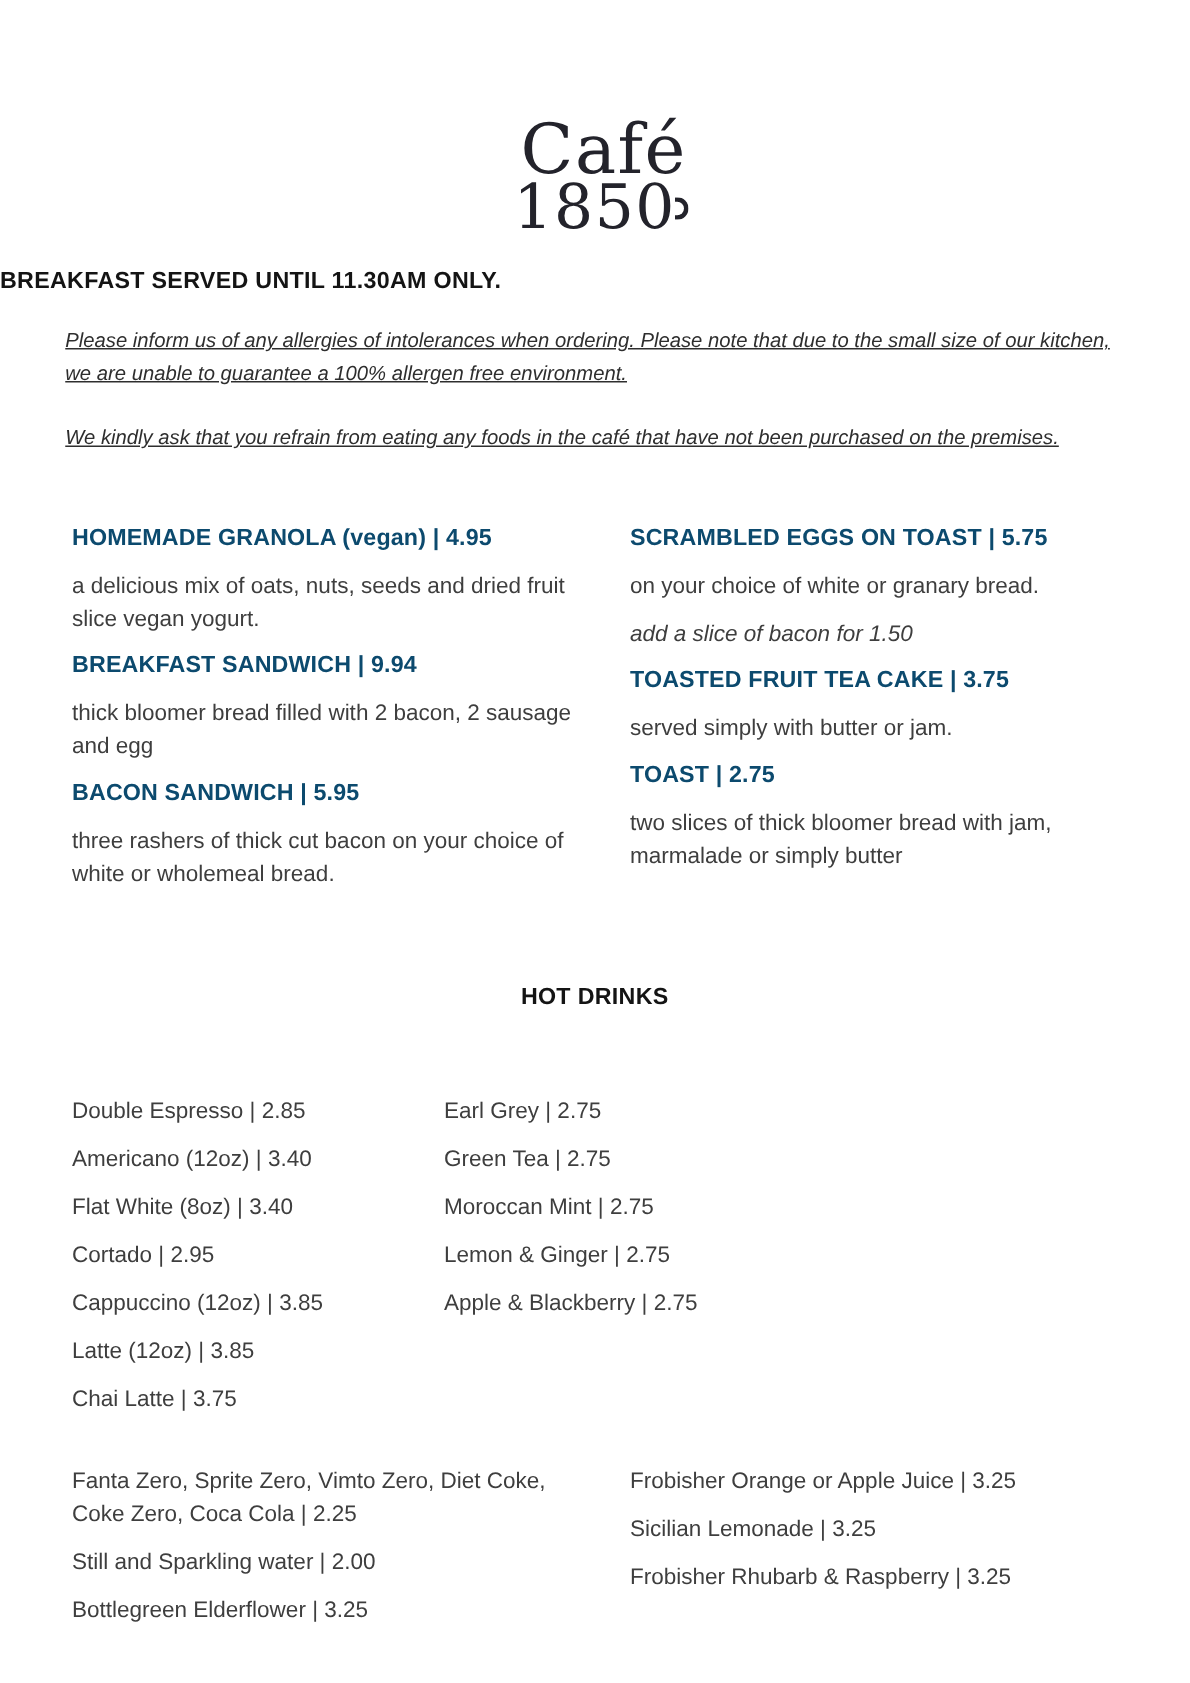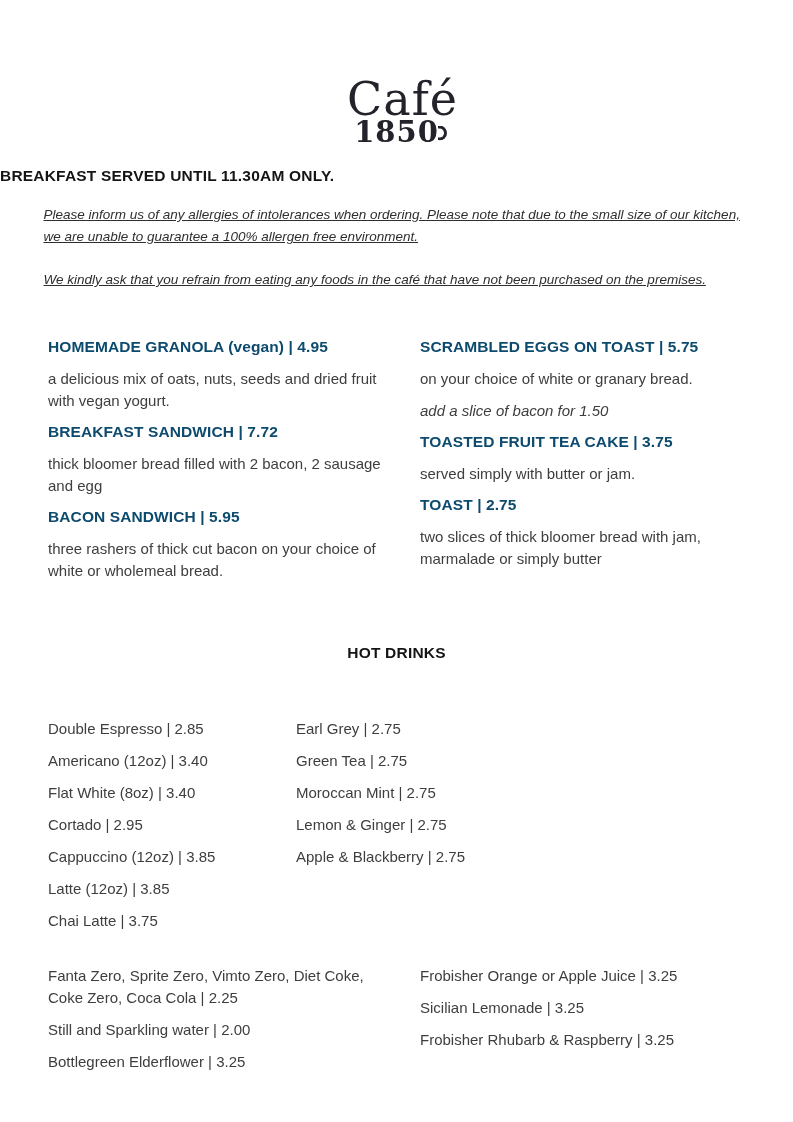--- a/index.html
+++ b/index.html
@@ -10,21 +10,21 @@
     position:relative; overflow:hidden;
   }
 
   
   .logo { text-align:center; padding-top:76px; line-height:1; color:#23232b; }
   .logo-cafe {
     font-family:"DejaVu Serif", serif; font-size:46px; font-weight:400;
     letter-spacing:1px; display:block;padding-left:12px;
   }
   .logo-year {
-    font-family:"DejaVu Serif", serif; font-size:29px; font-weight:700;
+    font-family:"DejaVu Serif", serif; font-size:41px; font-weight:400;
     display:inline-block; margin-top:-4px; letter-spacing:1px; position:relative;
   }
   .logo-zero { position:relative; display:inline-block; }
   .logo-zero::after {
     content:""; position:absolute; right:-8px; top:52%;
     width:6px; height:9px; border:3px solid #23232b; border-left:none;
     border-radius:0 9px 9px 0; transform:translateY(-50%);
   }
 
   
@@ -85,24 +85,24 @@
   </div>
 
   <div class="notice">BREAKFAST SERVED UNTIL 11.30AM ONLY.</div>
   <div class="disclaimer first">Please inform us of any allergies of intolerances when ordering. Please note that due to the small size of our kitchen, we are unable to guarantee a 100% allergen free environment.</div>
   <div class="disclaimer second">We kindly ask that you refrain from eating any foods in the café that have not been purchased on the premises.</div>
 
   <div class="breakfast">
     <div>
       <div class="menu-item">
         <div class="item-title">HOMEMADE GRANOLA (vegan) | 4.95</div>
-        <div class="item-desc">a delicious mix of oats, nuts, seeds and dried fruit with vegan yogurt.</div>
+        <div class="item-desc">a delicious mix of oats, nuts, seeds and dried fruit slice vegan yogurt.</div>
       </div>
       <div class="menu-item">
-        <div class="item-title">BREAKFAST SANDWICH | 7.72</div>
+        <div class="item-title">BREAKFAST SANDWICH | 9.94</div>
         <div class="item-desc">thick bloomer bread filled with 2 bacon, 2 sausage and egg</div>
       </div>
       <div class="menu-item">
         <div class="item-title">BACON SANDWICH | 5.95</div>
         <div class="item-desc">three rashers of thick cut bacon on your choice of white or wholemeal bread.</div>
       </div>
     </div>
     <div>
       <div class="menu-item">
         <div class="item-title">SCRAMBLED EGGS ON TOAST | 5.75</div>

